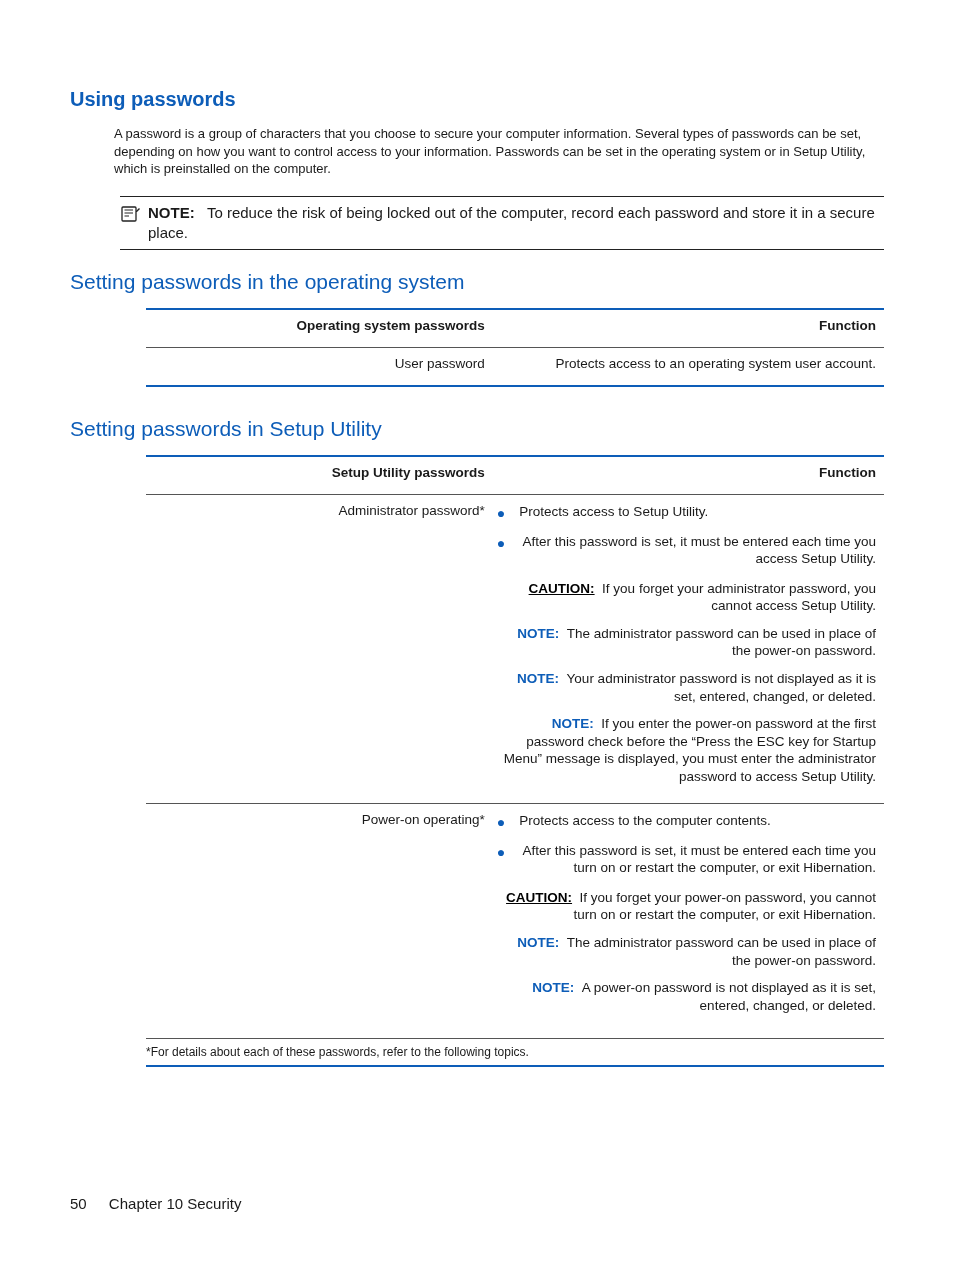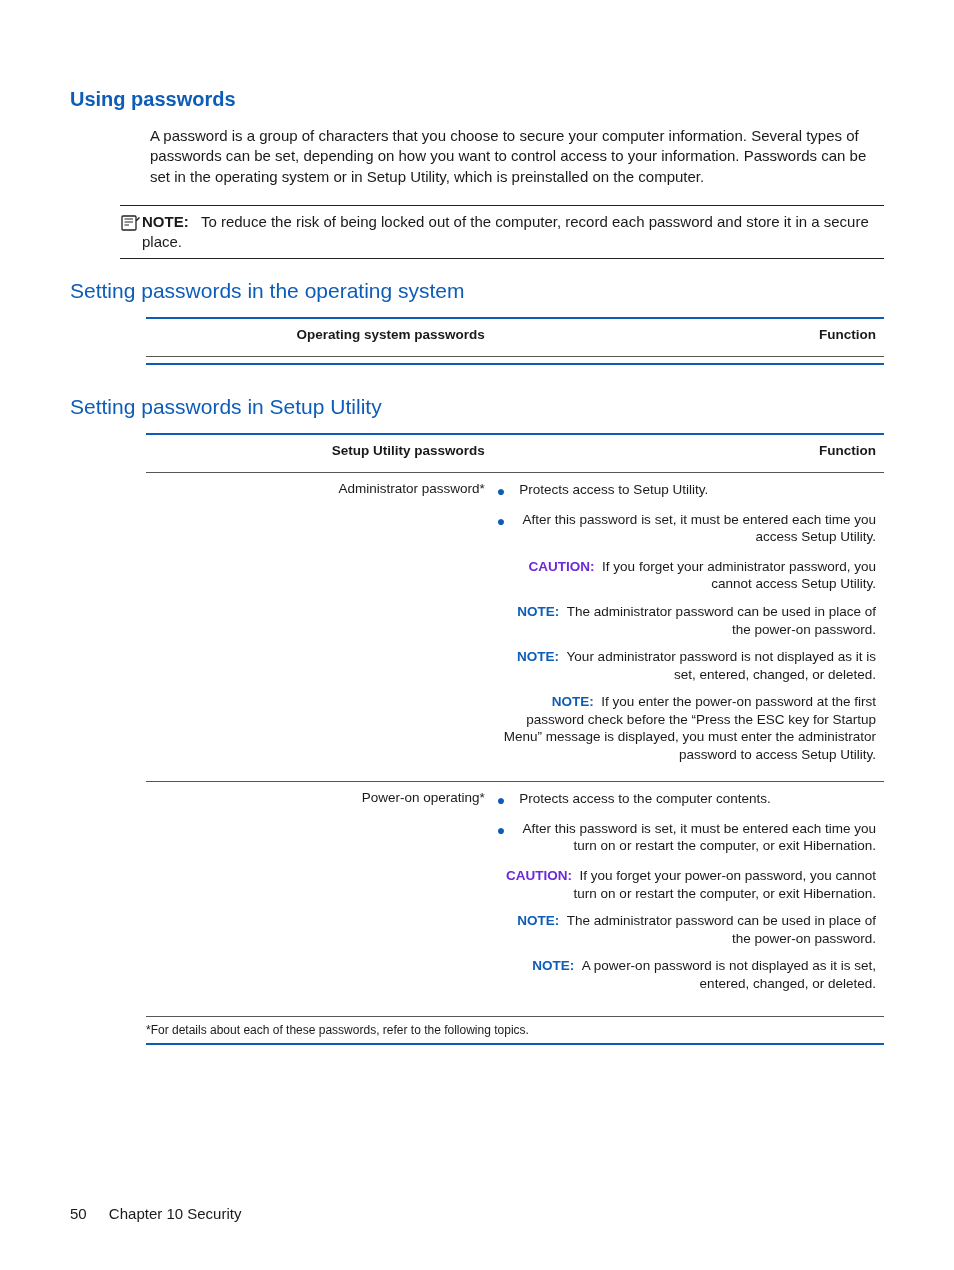--- a/index.html
+++ b/index.html
@@ -14,32 +14,32 @@
     position: relative;
     padding: 88px 70px 60px 70px;
   }
   h1.page-title {
     color: #0d5db8;
     font-size: 20px;
     font-weight: bold;
     margin: 0 0 14px 0;
   }
   .intro {
-    margin-left: 80px;
-    font-size: 15px;
+    margin-left: 44px;
+    font-size: 13px;
     line-height: 1.35;
     margin-bottom: 18px;
   }
   .note-box {
     margin-left: 50px;
     border-top: 1px solid #222;
     border-bottom: 1px solid #222;
     padding: 6px 0 6px 0;
     display: flex;
-    gap: 0;
+    gap: 6px;
     font-size: 15px;
     line-height: 1.35;
     margin-bottom: 20px;
   }
   .note-icon {
     flex: 0 0 22px;
     display: flex;
     justify-content: center;
     padding-top: 2px;
   }
@@ -96,30 +96,30 @@
     color: #0d5db8;
     font-size: 14px;
     line-height: 1;
     padding-top: 3px;
     flex: 0 0 8px;
   }
   .inline-note {
     margin: 0 0 10px 0;
     line-height: 1.3;
   }
-  .caution-label { color: #6d28d9; font-weight: bold; }
+  .caution-label { color: #000000; font-weight: bold; text-decoration: underline; }
   .note-label-blue { color: #0d5db8; font-weight: bold; }
   .table-footnote {
     font-size: 12px;
     margin-left: 76px;
     padding-top: 6px;
   }
   .footer {
     position: absolute;
-    bottom: 48px;
+    bottom: 58px;
     left: 70px;
     font-size: 15px;
   }
   .footer .pg { margin-right: 18px; }
 </style>
 </head>
 <body>
 
 <h1 class="page-title">Using passwords</h1>
 
@@ -152,20 +152,24 @@
       <th class="col-left">Operating system passwords</th>
       <th class="col-right">Function</th>
     </tr>
   </thead>
 </table>
 <div style="margin-left:76px;">
     <hr class="hr-thin">
   </div>
 <table class="pwd-table">
   <tbody>
+    <tr>
+      <td class="col-left">User password</td>
+      <td class="col-right">Protects access to an operating system user account.</td>
+    </tr>
   </tbody>
 </table>
 <div style="margin-left:76px;">
     <hr class="hr-thick">
   </div>
 
 <div class="section-spacer"></div>
 
 <h2 class="section-title">Setting passwords in Setup Utility</h2>
 

